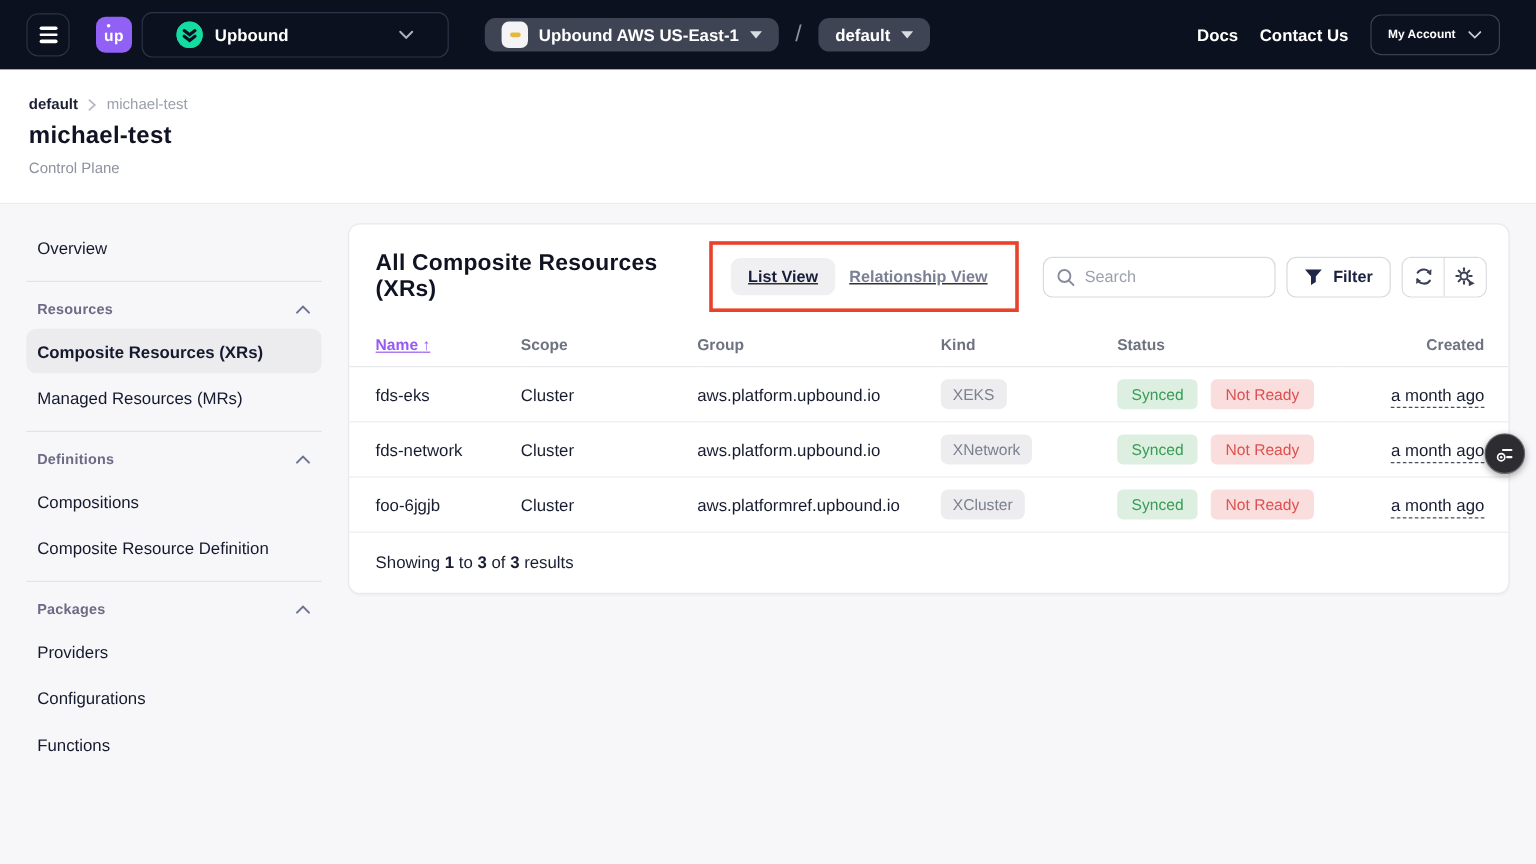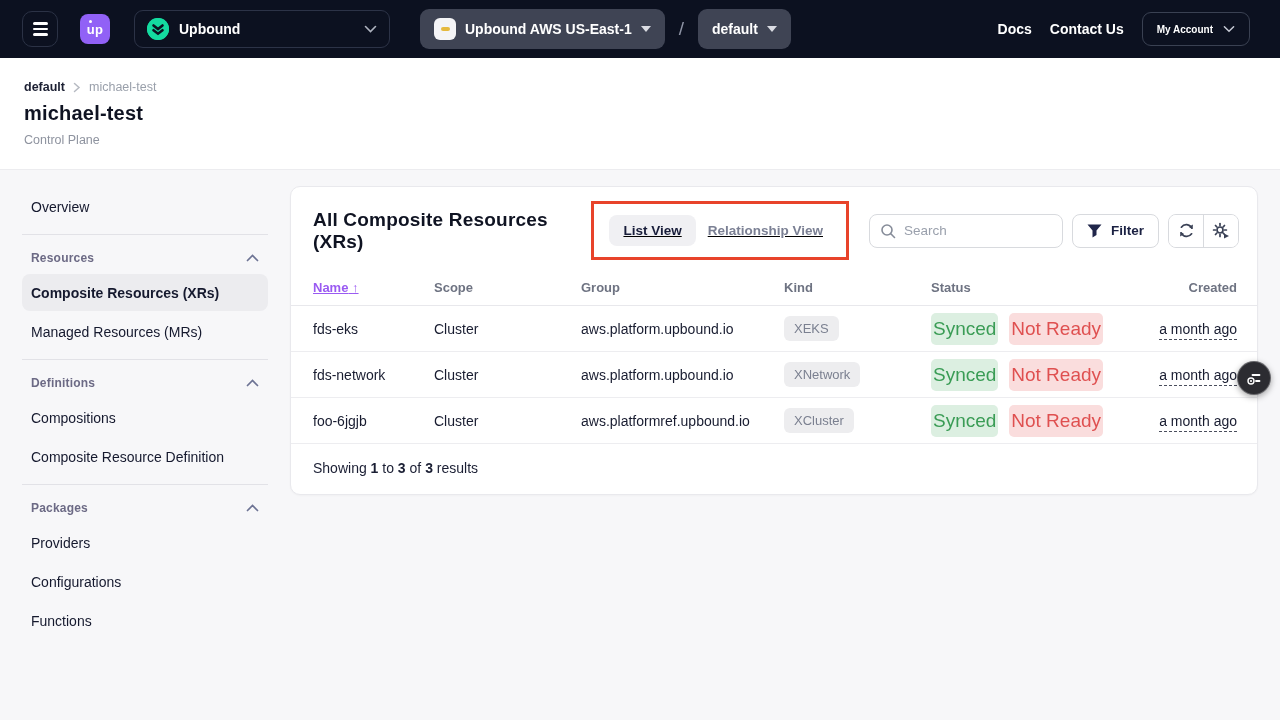--- a/index.html
+++ b/index.html
@@ -12,27 +12,27 @@
     background:#0c1120; display:flex; align-items:center; padding:0 30px 0 22px; }
   .hamburger { width:36px; height:36px; border:1px solid #2b3245; border-radius:10px;
     display:flex; flex-direction:column; gap:3px; align-items:center; justify-content:center;
     background:transparent; cursor:pointer; }
   .hamburger span { width:15px; height:2.4px; background:#ffffff; border-radius:2px; }
   .logo { width:30px; height:30px; background:#9161f6; border-radius:8px; margin-left:22px;
     color:#fff; font-weight:700; font-size:13px; display:flex; align-items:center;
     justify-content:center; position:relative; cursor:pointer; letter-spacing:.3px;}
   .logo .logo-dot { position:absolute; top:6px; left:9px; width:3px; height:3px;
     border-radius:50%; background:#fff; }
-  .org-select { margin-left:24px; width:256px; height:38px; border:1px solid #2c3347;
-    border-radius:9px; display:flex; align-items:center; padding:0 12px; gap:10px;
+  .org-select { margin-left:8px; width:256px; height:38px; border:1px solid #2c3347;
+    border-radius:9px; display:flex; align-items:center; padding:0 28px; gap:10px;
     cursor:pointer; }
   .org-avatar { width:22px; height:22px; border-radius:50%; background:#14dba0;
     display:flex; align-items:center; justify-content:center; }
   .org-label { color:#fff; font-weight:700; font-size:14px; flex:1; }
-  .pill { height:40px; background:#3f4454; border-radius:9px; display:flex;
+  .pill { height:28px; background:#3f4454; border-radius:9px; display:flex;
     align-items:center; gap:9px; padding:0 14px; cursor:pointer; }
   .pill.cp { margin-left:30px; }
   .pill-label { color:#fff; font-weight:700; font-size:14px; }
   .cp-icon { width:22px; height:22px; background:#f4f4f6; border-radius:6px;
     display:flex; align-items:center; justify-content:center; }
   .cp-icon i { display:block; width:9px; height:3.5px; background:#e5b93e; border-radius:2px; }
   .caret-down { width:0; height:0; border-left:5px solid transparent;
     border-right:5px solid transparent; border-top:6px solid #dadce3; }
   .nav-slash { color:#8e94a5; font-size:19px; margin:0 14px; font-weight:400; }
   .nav-right { margin-left:auto; display:flex; align-items:center; gap:18px; }
@@ -99,21 +99,21 @@
   .xr-table thead th.sorted { color:#9a5af2; font-weight:700; cursor:pointer;text-decoration:underline; }
   .xr-table thead th:first-child { padding-left:22px; }
   .xr-table thead th:last-child { text-align:right; padding-right:20px; }
   .xr-table tbody td { font-size:14px; color:#181c30; height:46px; padding:0;
     border-bottom:1px solid #ededf0; }
   .xr-table tbody td:first-child { padding-left:22px; }
   .xr-table tbody td:last-child { text-align:right; padding-right:20px; }
   .xr-table tbody tr { cursor:pointer; }
   .kind-pill { display:inline-block; background:#ededef; color:#7b8090; font-size:13px;
     padding:5px 10px; border-radius:6px; }
-  .status-pill { display:inline-block; font-size:19px; padding:5px 2px; border-radius:5px; }
+  .status-pill { display:inline-block; font-size:13px; padding:5px 12px; border-radius:5px; }
   .status-pill.ok { background:#dcefe1; color:#3a9c55; margin-right:7px; }
   .status-pill.bad { background:#fadddd; color:#df5050; }
   .created-link { border-bottom:1.5px dashed #4a4e5c; padding-bottom:2px; cursor:help; }
   .table-footer { padding:16px 22px 18px 22px; font-size:14px; color:#1a1e33; }
   .table-footer b { font-weight:800; }
 
   
   .float-widget { position:absolute; left:1237px; top:361px; width:34px; height:34px;
     border-radius:50%; background:#2c2c31; border:1.5px solid rgba(255,255,255,.28);
     box-shadow:0 2px 6px rgba(0,0,0,.35); display:flex; align-items:center;

